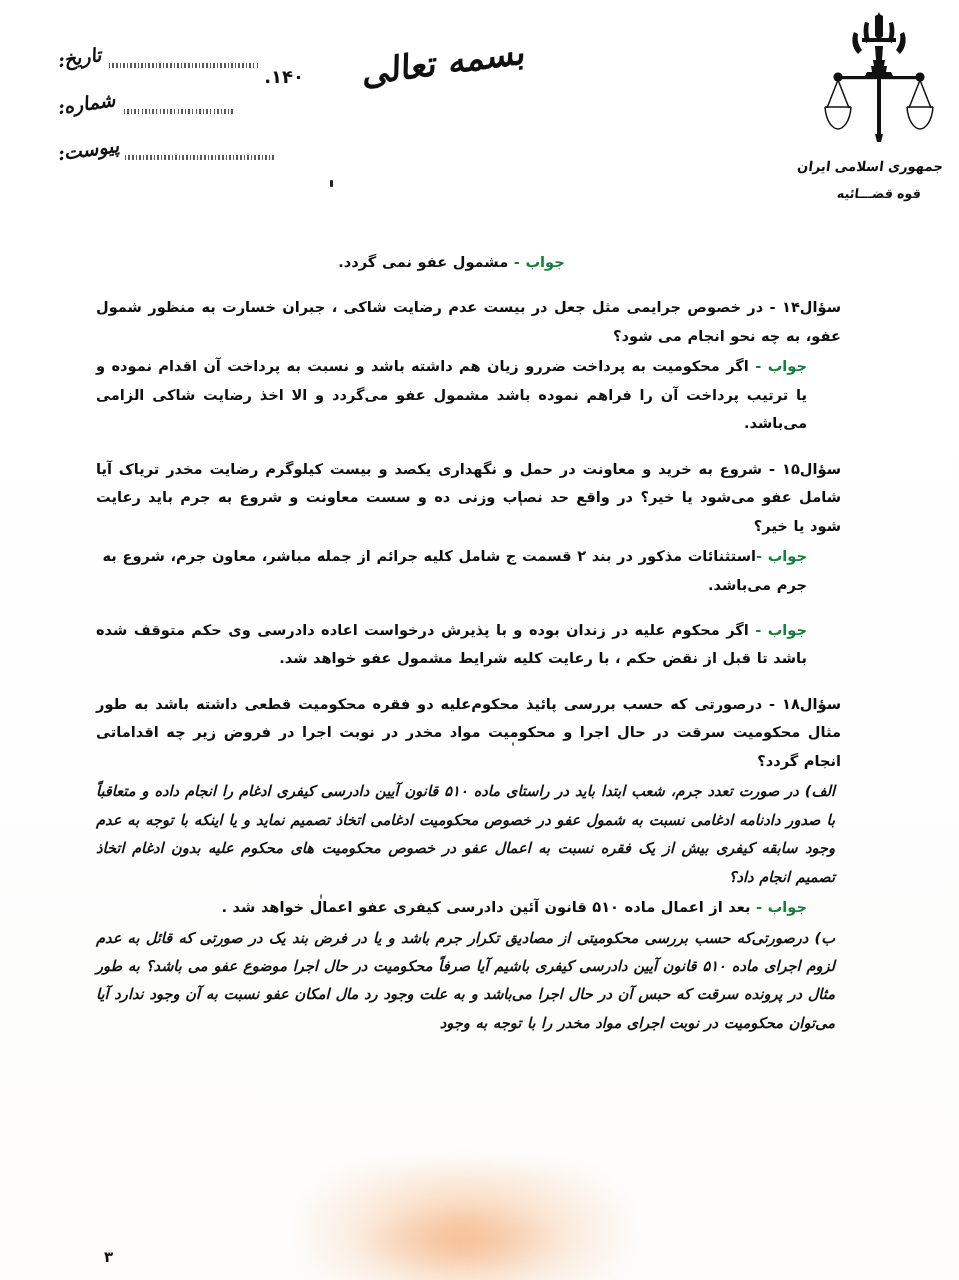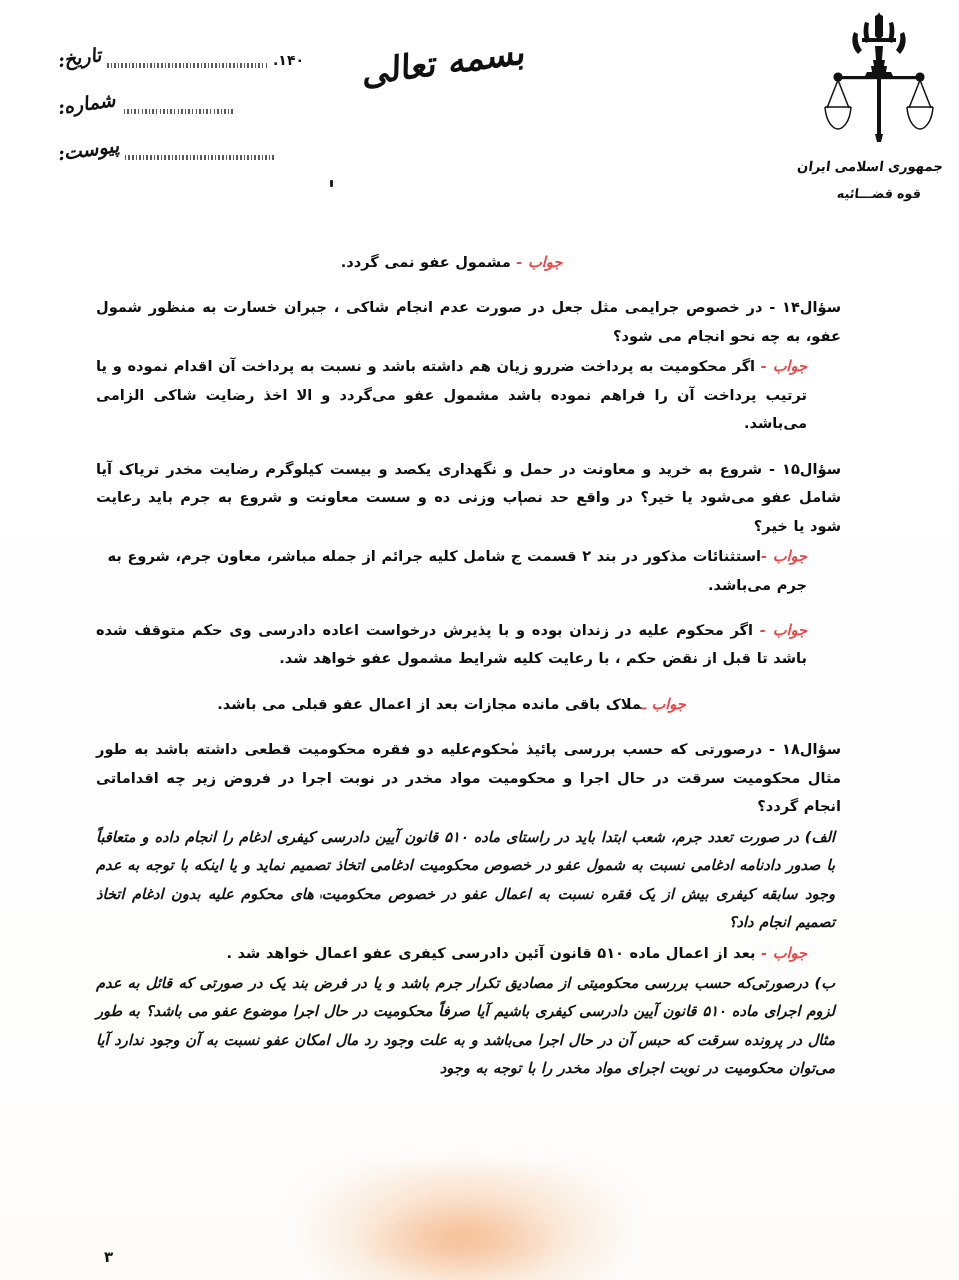--- a/index.html
+++ b/index.html
@@ -117,24 +117,24 @@
     background-image: repeating-linear-gradient(
         to left,
         #1a1a1a 0px, #1a1a1a 1.5px, transparent 1.5px, transparent 3.6px);
     opacity: .72;
     align-self: flex-start;
   }
   .field-fill.short { max-width: 112px; }
   .field-fill.mid   { max-width: 150px; }
   .field-year {
     font-family: "DejaVu Sans", "Liberation Sans", sans-serif;
-    font-size: 14px;
-    font-weight: 700;
-    color: #111;
-    margin-top: 6px;
+    font-size: 18px;
+    font-weight: 700;
+    color: #111;
+    margin-top: 20px;
     margin-left: 0;
     margin-right: 4px;
     white-space: nowrap;
   }
   .stray-dot {
     position: absolute;
     width: 3px; height: 7px;
     background: #222;
     border-radius: 1px;
   }
@@ -168,22 +168,21 @@
   .para.question {
     padding-right: 0;
   }
   .para.sub {
     padding-right: 6px;
     font-style: italic;
   }
 
   .lbl {
     font-weight: 700;
-    color: #ef4444;
-    font-style: italic;
+    color: #15803d;
   }
 
   .page-number {
     position: absolute;
     bottom: 14px;
     left: 104px;
     font-size: 15px;
     font-weight: 700;
     color: #111;
     font-family: "DejaVu Sans", "Liberation Sans", sans-serif;
@@ -304,43 +303,40 @@
 
   <div class="content">
 
     <div class="qa-block">
       <p class="para answer" style="text-align:center;">
         <span class="lbl">جواب - </span><span>مشمول عفو نمی گردد.</span>
       </p>
     </div>
 
     <div class="qa-block">
-      <p class="para question">سؤال۱۴ - در خصوص جرایمی مثل جعل در صورت عدم انجام شاکی ، جبران خسارت  به منظور شمول عفو، به چه نحو انجام می شود؟</p>
+      <p class="para question">سؤال۱۴ - در خصوص جرایمی مثل جعل در بیست عدم رضایت شاکی ، جبران خسارت  به منظور شمول عفو، به چه نحو انجام می شود؟</p>
       <p class="para answer">
         <span class="lbl">جواب - </span><span>اگر محکومیت به پرداخت ضررو زیان هم داشته باشد و نسبت به پرداخت آن اقدام نموده و یا ترتیب پرداخت آن را فراهم نموده باشد مشمول عفو می‌گردد و الا اخذ رضایت شاکی الزامی می‌باشد.</span>
       </p>
     </div>
 
     <div class="qa-block">
       <p class="para question">سؤال۱۵ - شروع به خرید و معاونت در حمل و نگهداری یکصد و بیست کیلوگرم رضایت مخدر تریاک آیا شامل عفو می‌شود یا خیر؟ در واقع حد نصاب وزنی ده و سست معاونت و شروع به جرم باید رعایت شود یا خیر؟</p>
       <p class="para answer" style="text-align:right;">
         <span class="lbl">جواب -</span><span>استثنائات مذکور در بند ۲ قسمت ج شامل کلیه جرائم از جمله مباشر، معاون جرم، شروع به جرم می‌باشد.</span>
       </p>
     </div>
 
     <div class="qa-block">
       <p class="para answer">
         <span class="lbl">جواب - </span><span>اگر محکوم علیه در زندان بوده و با پذیرش درخواست اعاده دادرسی وی حکم متوقف شده باشد تا قبل از نقض حکم ، با رعایت کلیه شرایط مشمول عفو خواهد شد.</span>
       </p>
     </div>
 
     <div class="qa-block">
-      <p class="para answer" style="text-align:center;">
-        <span class="lbl">جواب ـ</span><span>ملاک باقی مانده مجازات بعد از اعمال عفو قبلی می باشد.</span>
-      </p>
     </div>
 
     <div class="qa-block">
       <p class="para question">سؤال۱۸ - درصورتی که حسب بررسی پائیذ محکوم‌علیه دو فقره محکومیت قطعی داشته باشد به طور مثال محکومیت سرقت در حال اجرا و محکومیت مواد مخدر در نوبت اجرا در فروض زیر چه اقداماتی انجام گردد؟</p>
       <p class="para sub">الف) در صورت تعدد جرم، شعب ابتدا باید در راستای ماده ۵۱۰ قانون آیین دادرسی کیفری ادغام را انجام داده و متعاقباً با صدور دادنامه ادغامی نسبت به شمول عفو در خصوص محکومیت ادغامی اتخاذ تصمیم نماید و یا اینکه با توجه به عدم وجود سابقه کیفری بیش از یک فقره نسبت به اعمال عفو در خصوص محکومیت های محکوم علیه بدون ادغام اتخاذ تصمیم انجام داد؟</p>
       <p class="para answer">
         <span class="lbl">جواب - </span><span>بعد از اعمال ماده ۵۱۰  قانون آئین دادرسی کیفری  عفو اعمال خواهد شد .</span>
       </p>
       <p class="para sub"><span>ب) درصورتی‌که حسب بررسی محکومیتی از مصادیق تکرار جرم باشد و یا در فرض بند یک در صورتی که قائل به عدم لزوم اجرای ماده ۵۱۰ قانون آیین دادرسی کیفری باشیم آیا صرفاً محکومیت  در حال اجرا موضوع عفو می باشد؟ به طور مثال در پرونده سرقت که حبس آن در حال اجرا می‌باشد و به علت وجود رد مال امکان عفو نسبت به آن وجود ندارد آیا می‌توان محکومیت در نوبت اجرای مواد مخدر را با توجه به وجود </span></p>
     </div>

